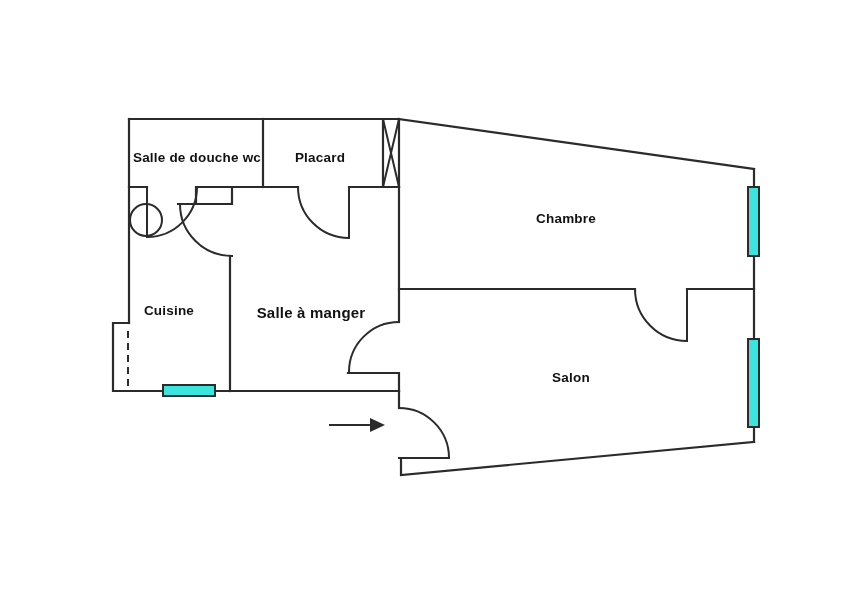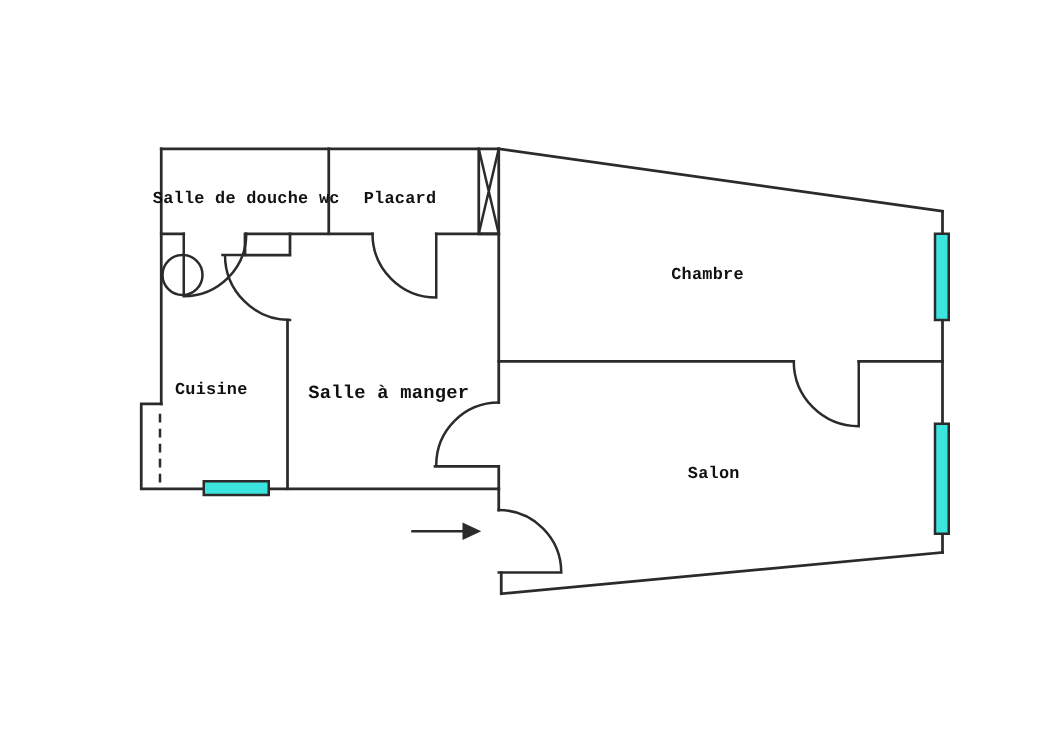--- a/index.html
+++ b/index.html
@@ -1,20 +1,20 @@
 <!DOCTYPE html>
 <html><head>
 <meta charset="utf-8">
 <style>
   html,body{margin:0;padding:0;background:#ffffff;}
   .stage{
     position:relative;
     width:843px;height:595px;
     background:#ffffff;
-    font-family:Liberation Mono, monospace;
+    font-family:Liberation Sans, sans-serif;
     overflow:hidden;
   }
   .stage svg{position:absolute;left:0;top:0;}
   .lbl{font-weight:bold;font-size:13.5px;letter-spacing:.2px;}
   .lbl-lg{font-weight:bold;font-size:15px;letter-spacing:.2px;}
 </style>
 </head>
 <body>
 
 <div class="stage">

